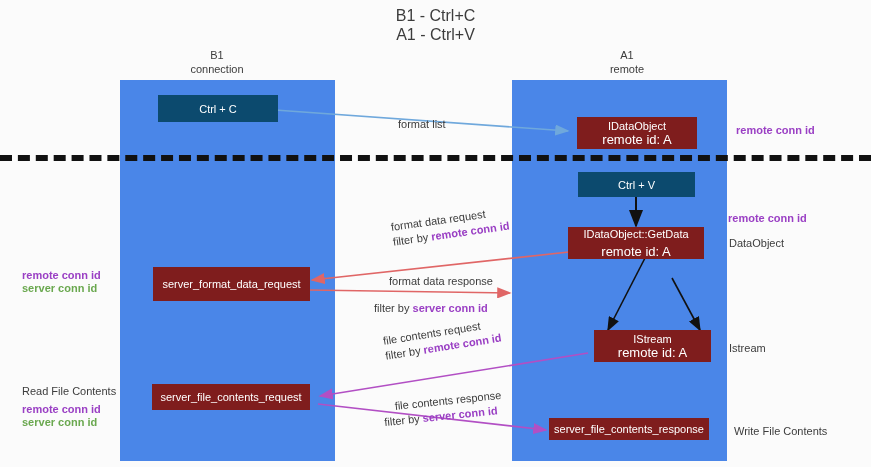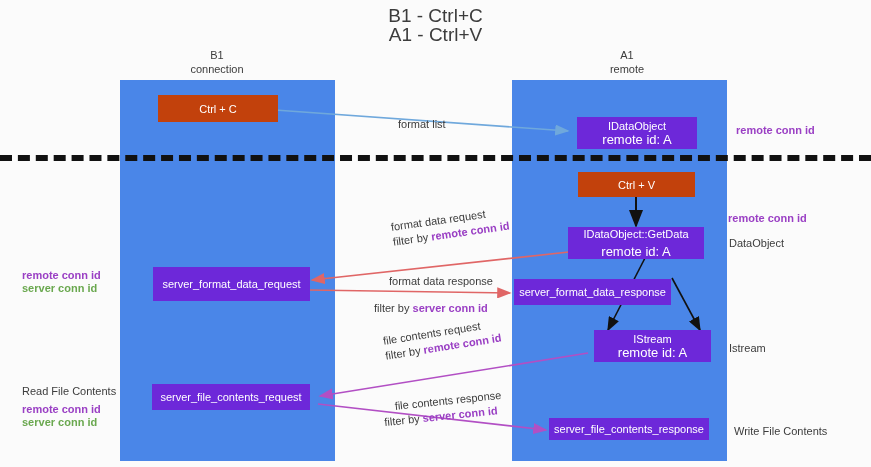--- a/index.html
+++ b/index.html
@@ -9,39 +9,39 @@
     font-family:"Liberation Sans", sans-serif;
     color:#3c3c3c;
     overflow:hidden;
     position:relative;
   }
   #stage{position:absolute;left:0;top:0;width:871px;height:467px;}
 
   
   .title{
     position:absolute;left:0;top:6px;width:871px;
-    text-align:center;font-size:19px;line-height:19px;color:#3c3c3c;
+    text-align:center;font-size:16px;line-height:19px;color:#3c3c3c;
   }
 
   
   .col-head{
     position:absolute;text-align:center;font-size:11px;line-height:14px;color:#3c3c3c;
   }
 
   
   .lane{position:absolute;background:#4a86e8;}
 
   
   .box{
     position:absolute;box-sizing:border-box;
     display:flex;flex-direction:column;align-items:center;justify-content:center;
     color:#ffffff;font-size:11px;line-height:14px;text-align:center;
   }
-  .box.green{background:#c2410c;}
-  .box.orange{background:#6d28d9;}
+  .box.green{background:#0c4a6e;}
+  .box.orange{background:#7f1d1d;}
   .box .l2{font-size:13px;}
 
   
   .lbl{position:absolute;font-size:11px;line-height:14px;color:#3c3c3c;white-space:nowrap;}
   .lbl.purple{color:#9a3fc4;font-weight:bold;}
   .lbl.green{color:#6aa84f;font-weight:bold;}
 
   
   .flow{position:absolute;font-size:11px;line-height:15px;color:#3c3c3c;white-space:nowrap;}
   .flow .k-purple{color:#9a3fc4;font-weight:bold;}
@@ -133,23 +133,20 @@
 
   <div class="box orange" style="left:568px;top:227px;width:136px;height:32px;justify-content:space-between;">
     <div>IDataObject::GetData</div>
     <div class="l2">remote id: A</div>
   </div>
 
   <div class="box orange" style="left:153px;top:267px;width:157px;height:34px;">
     <div>server_format_data_request</div>
   </div>
 
-  <div class="box orange" style="left:514px;top:279px;width:157px;height:26px;">
-    <div>server_format_data_response</div>
-  </div>
 
   <div class="box orange" style="left:594px;top:330px;width:117px;height:32px;">
     <div>IStream</div>
     <div class="l2">remote id: A</div>
   </div>
 
   <div class="box orange" style="left:152px;top:384px;width:158px;height:26px;">
     <div>server_file_contents_request</div>
   </div>
 

